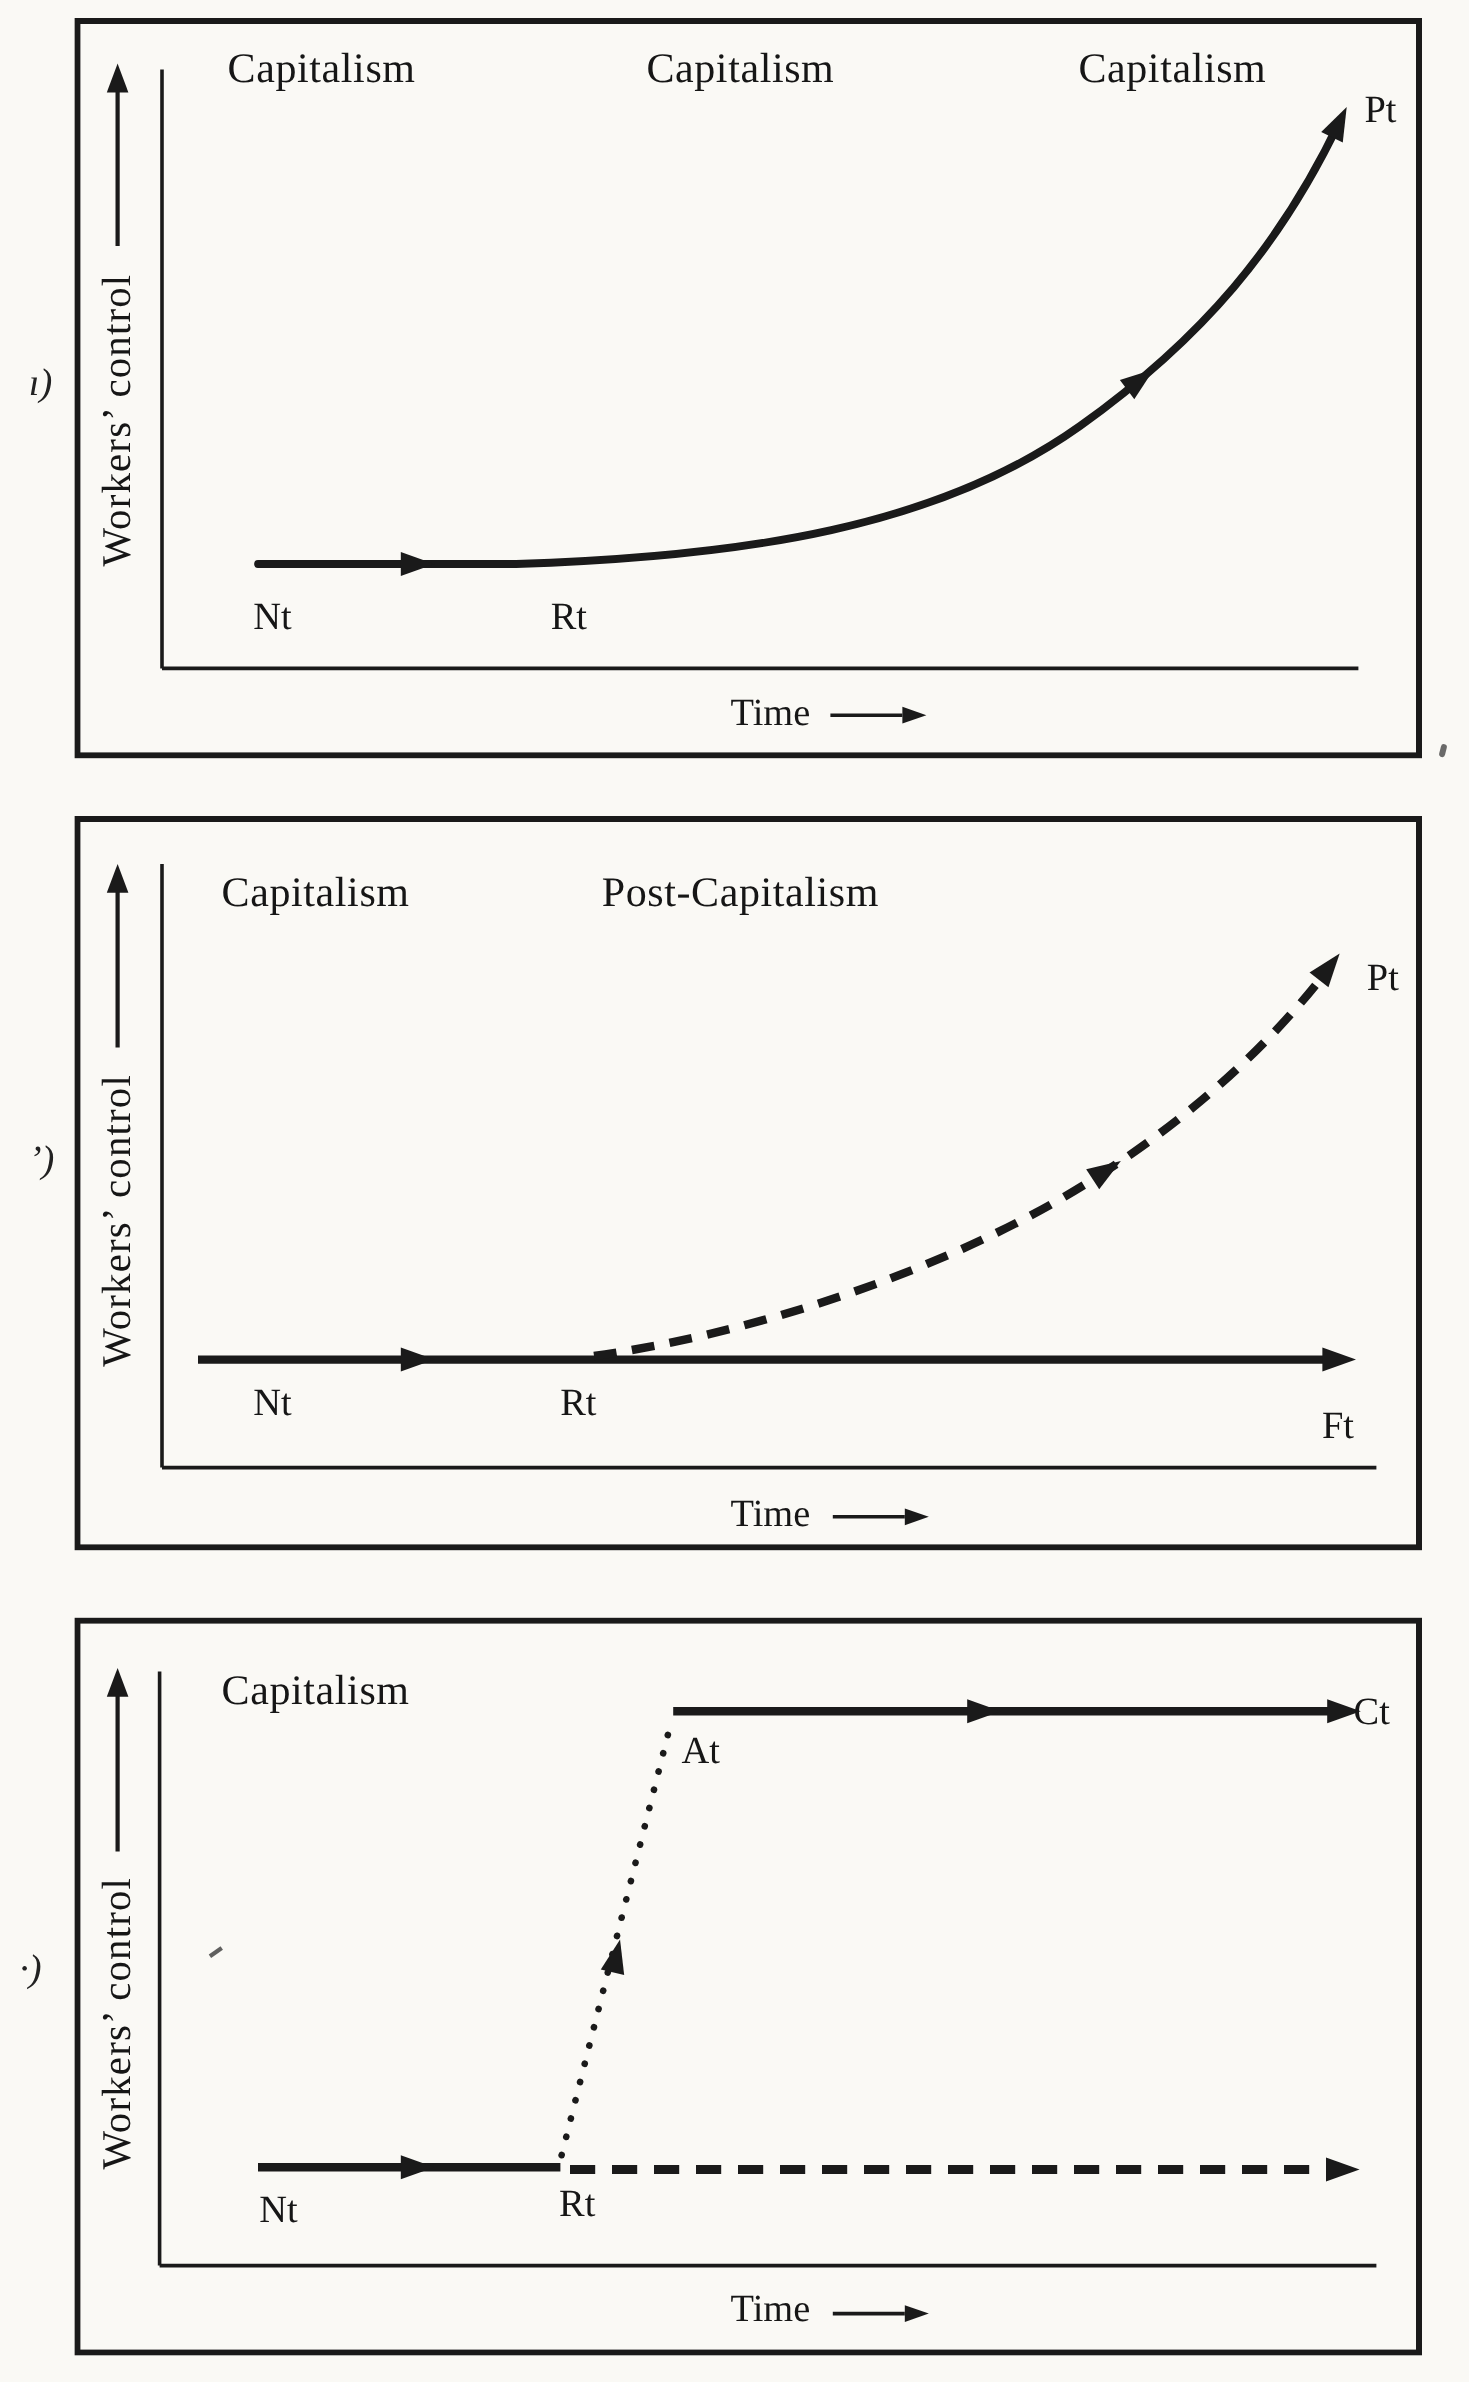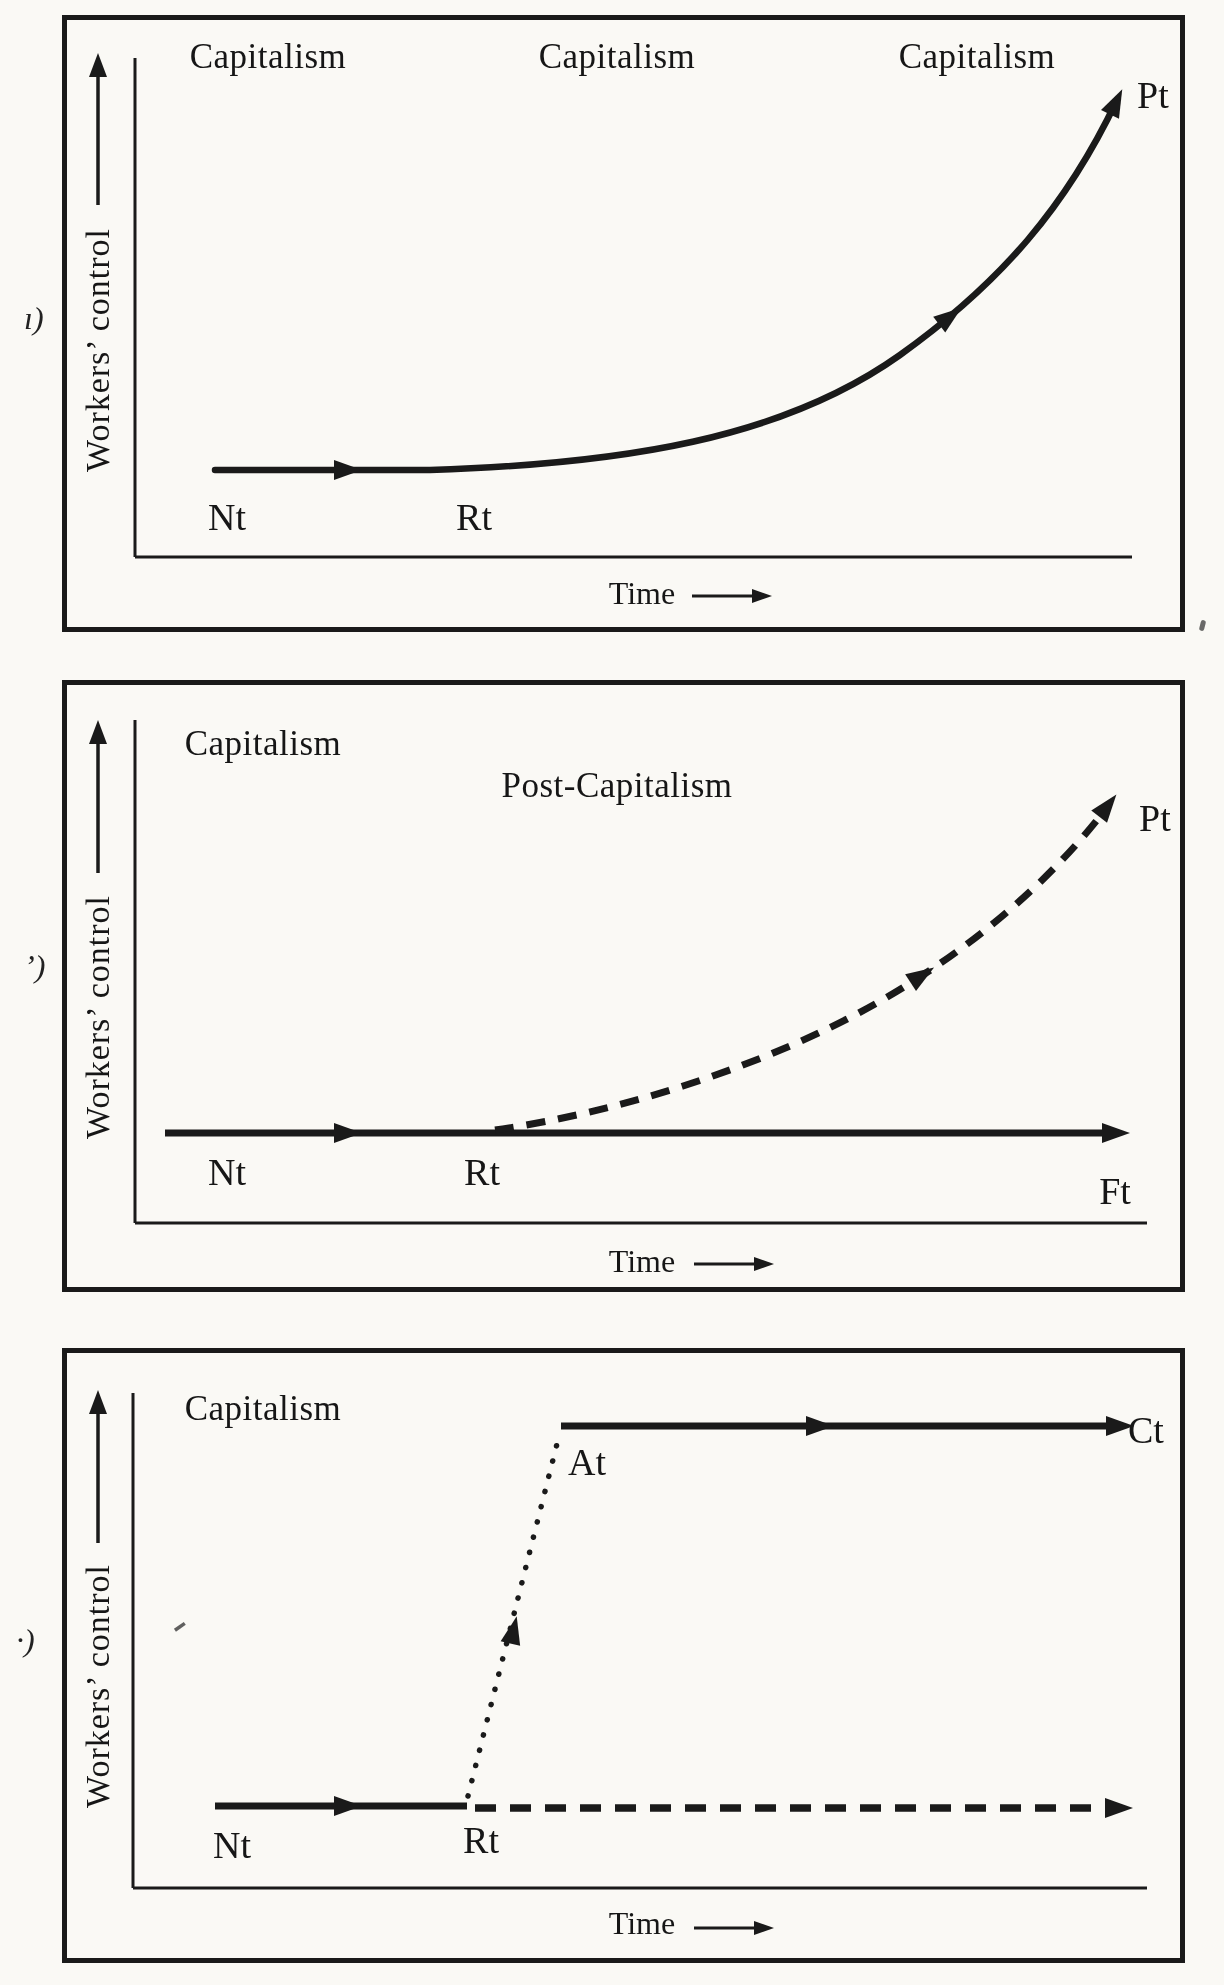--- a/index.html
+++ b/index.html
@@ -7,21 +7,21 @@
     width:1224px;height:1985px;position:relative;
     background:#faf9f5;
     font-family:"Liberation Serif", serif;
     color:#1a1a1a;
     overflow:hidden;
   }
   .panel{position:absolute;left:62px;width:924px;}
   .panel svg{position:absolute;left:0;top:0;display:block;}
   .lbl{position:absolute;white-space:nowrap;color:#161616;}
   .stage{font-size:35px;transform:translateX(-50%);letter-spacing:.5px;}
-  .point{font-size:38px;font-family:Liberation Serif, serif;}
+  .point{font-size:32px;font-family:Liberation Serif, serif;}
   .point.centered{transform:translateX(-50%);}
   .time{font-size:32px;transform:translateX(-50%);}
   .ylab{
     position:absolute;width:290px;height:44px;line-height:44px;
     text-align:center;font-size:34px;letter-spacing:1px;
     transform:rotate(-90deg);color:#161616;
   }
   .marginlab{position:absolute;font-size:32px;font-style:italic;color:#222;}
   .speck2{position:absolute;left:1200px;top:620px;width:5px;height:11px;background:#3a3a3a;border-radius:3px;transform:rotate(14deg);opacity:.75;}
 </style>
@@ -62,21 +62,21 @@
     <line x1="103" y1="453" x2="1046" y2="453" stroke="#1a1a1a" stroke-width="7"></line>
     <path d="M-16,-10 L12,0 L-16,10 Z" transform="translate(288,453)" fill="#1a1a1a"></path>
     <path d="M-16,-10 L12,0 L-16,10 Z" transform="translate(1056,453)" fill="#1a1a1a"></path>
     <path d="M433,450 C560,432 705,385 815,323 C905,272 985,205 1043,130" fill="none" stroke="#1a1a1a" stroke-width="7" stroke-dasharray="19 13"></path>
     <path d="M-16,-10 L12,0 L-16,10 Z" transform="translate(862,294) rotate(-33)" fill="#1a1a1a"></path>
     <path d="M-16,-10 L12,0 L-16,10 Z" transform="translate(1047,124) rotate(-52)" fill="#1a1a1a"></path>
     <line x1="632" y1="584" x2="692" y2="584" stroke="#1a1a1a" stroke-width="3"></line>
     <path d="M-11,-7 L9,0 L-11,7 Z" transform="translate(703,584)" fill="#1a1a1a"></path>
   </svg>
   <span class="lbl stage" style="left:201px;top:44px;">Capitalism</span>
-  <span class="lbl stage" style="left:555px;top:44px;margin-top:42px;">Post-Capitalism</span>
+  <span class="lbl stage" style="left:555px;top:44px;">Post-Capitalism</span>
   <span class="lbl point" style="left:1077px;top:116px;">Pt</span>
   <span class="lbl point centered" style="left:165px;top:470px;">Nt</span>
   <span class="lbl point centered" style="left:420px;top:470px;">Rt</span>
   <span class="lbl point centered" style="left:1053px;top:489px;">Ft</span>
   <span class="lbl time" style="left:580px;top:563px;">Time</span>
   <span class="ylab" style="left:-109px;top:315px;">Workers’ control</span>
 </div>
 
 <div class="panel" style="top:1348px;height:615px;">
   <svg width="1123" height="615" viewBox="0 0 1123 615">

